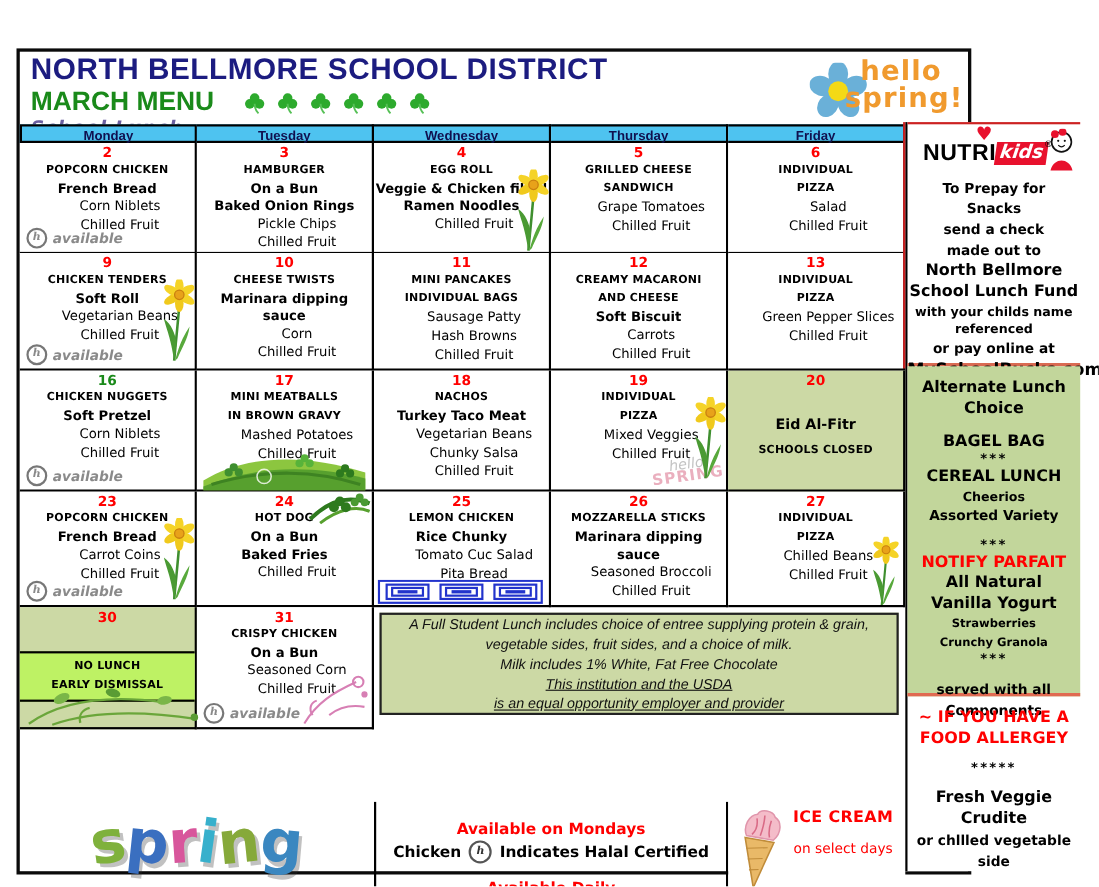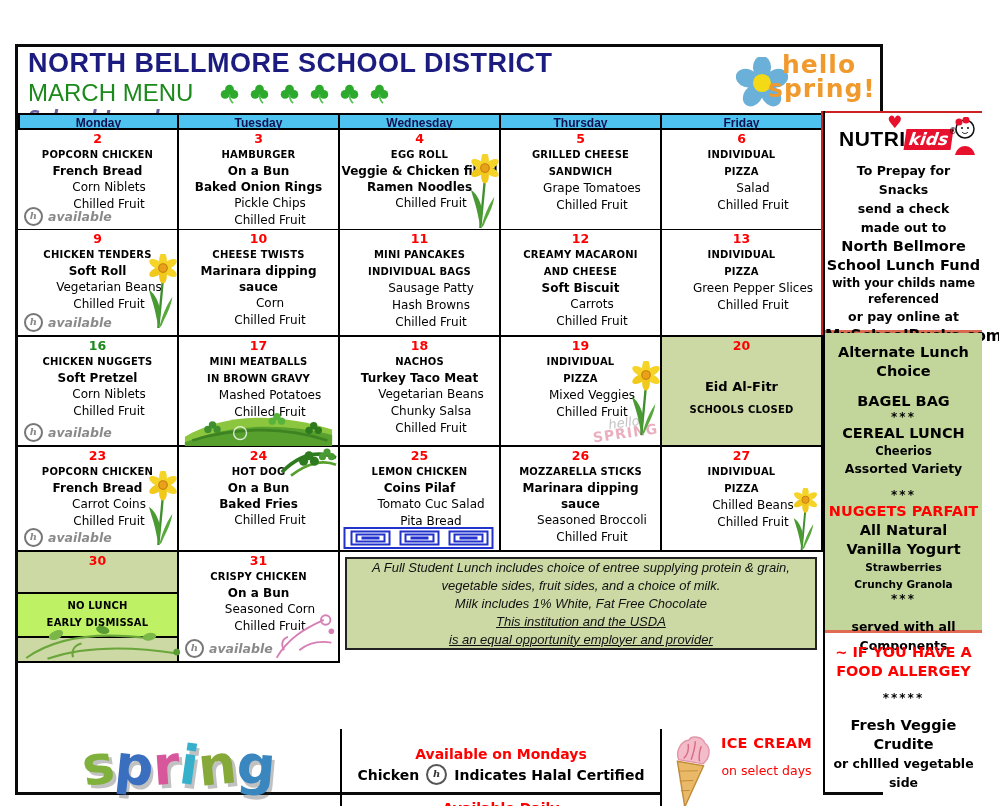--- a/index.html
+++ b/index.html
@@ -6,21 +6,21 @@
   .canvas{position:relative;width:999px;height:806px;background:#fff;overflow:hidden;
           font-family:"DejaVu Sans",sans-serif;color:#000;}
   .main-box{position:absolute;left:15px;top:44px;width:868px;height:751px;border:3px solid #0a0a0a;
             box-sizing:border-box;background:#fff;}
 
   
   .brand{position:absolute;left:10px;top:2px;}
   .district{font-family:"Liberation Sans",sans-serif;font-size:27px;font-weight:bold;
             color:var(--header-blue);letter-spacing:.5px;line-height:29px;}
   .menurow{display:flex;align-items:center;gap:26px;margin-top:1px;}
-  .march{font-family:"Liberation Sans",sans-serif;font-size:24px;font-weight:normal;color:var(--menu-green);}
+  .march{font-family:"Liberation Sans",sans-serif;font-size:24px;font-weight:bold;color:var(--menu-green);}
   .shamrocks{display:flex;gap:9px;}
   .clover{width:21px;height:21px;}
   .school-lunch{font-size:17px;font-weight:bold;font-style:italic;color:var(--subtitle-purple);margin-top:0px;letter-spacing:1px;}
   .hello-spring{position:absolute;left:718px;top:6px;width:180px;height:60px;display:flex;align-items:flex-start;}
   .hs-flower{width:52px;height:52px;margin-top:4px;}
   .hs-text{margin-left:-6px;font-weight:bold;color:#f09a2e;line-height:24px;font-size:25px;letter-spacing:1px;}
   .hs2{margin-left:-14px;}
 
   
   .calendar{position:absolute;left:0;top:66px;width:805px;}
@@ -423,21 +423,21 @@
     <g fill="#4a9a33">
                   <circle cx="50" cy="8" r="4"></circle>
                   <circle cx="45" cy="13" r="4"></circle>
                   <circle cx="55" cy="13" r="4"></circle>
                 </g>
   </svg>
             </div>
             <div class="cell">
               <div class="date">25</div>
               <div class="l-t">LEMON CHICKEN</div>
-              <div class="l-b">Coins Pilaf</div>
+              <div class="l-b">Rice Chunky</div>
               <div class="l-r">Tomato Cuc Salad</div>
               <div class="l-r">Pita Bread</div>
               <div class="l-r">Chilled Fruit</div>
               <svg viewBox="0 0 150 22" xmlns="http://www.w3.org/2000/svg" class="deco deco-greek-key">
     <rect x="1" y="1" width="148" height="20" fill="#ffffff" stroke="#2233cc" stroke-width="2"></rect>
     <g stroke="#2233cc" stroke-width="2" fill="none">
       <rect x="8" y="4.5" width="38" height="13"></rect>
                   <rect x="13" y="7.5" width="28" height="7"></rect>
       <rect x="57" y="4.5" width="38" height="13"></rect>
                   <rect x="62" y="7.5" width="28" height="7"></rect>
@@ -599,21 +599,21 @@
             <div class="sb-line lg">Alternate Lunch</div>
             <div class="sb-line lg">Choice</div>
             <div class="sb-line gap"></div>
             <div class="sb-line lg">BAGEL BAG</div>
             <div class="sb-line st">***</div>
             <div class="sb-line lg">CEREAL LUNCH</div>
             <div class="sb-line sm">Cheerios</div>
             <div class="sb-line m">Assorted Variety</div>
             <div class="sb-line gap"></div>
             <div class="sb-line st">***</div>
-            <div class="sb-line lg red">NUGGETS PARFAIT</div>
+            <div class="sb-line lg red">NOTIFY PARFAIT</div>
             <div class="sb-line lg">All Natural</div>
             <div class="sb-line lg">Vanilla Yogurt</div>
             <div class="sb-line xs">Strawberries</div>
             <div class="sb-line xs">Crunchy Granola</div>
             <div class="sb-line st">***</div>
             <div class="sb-line gap"></div>
             <div class="sb-line m">served with all</div>
             <div class="sb-line m">Components</div>
           </div>
       </div>

